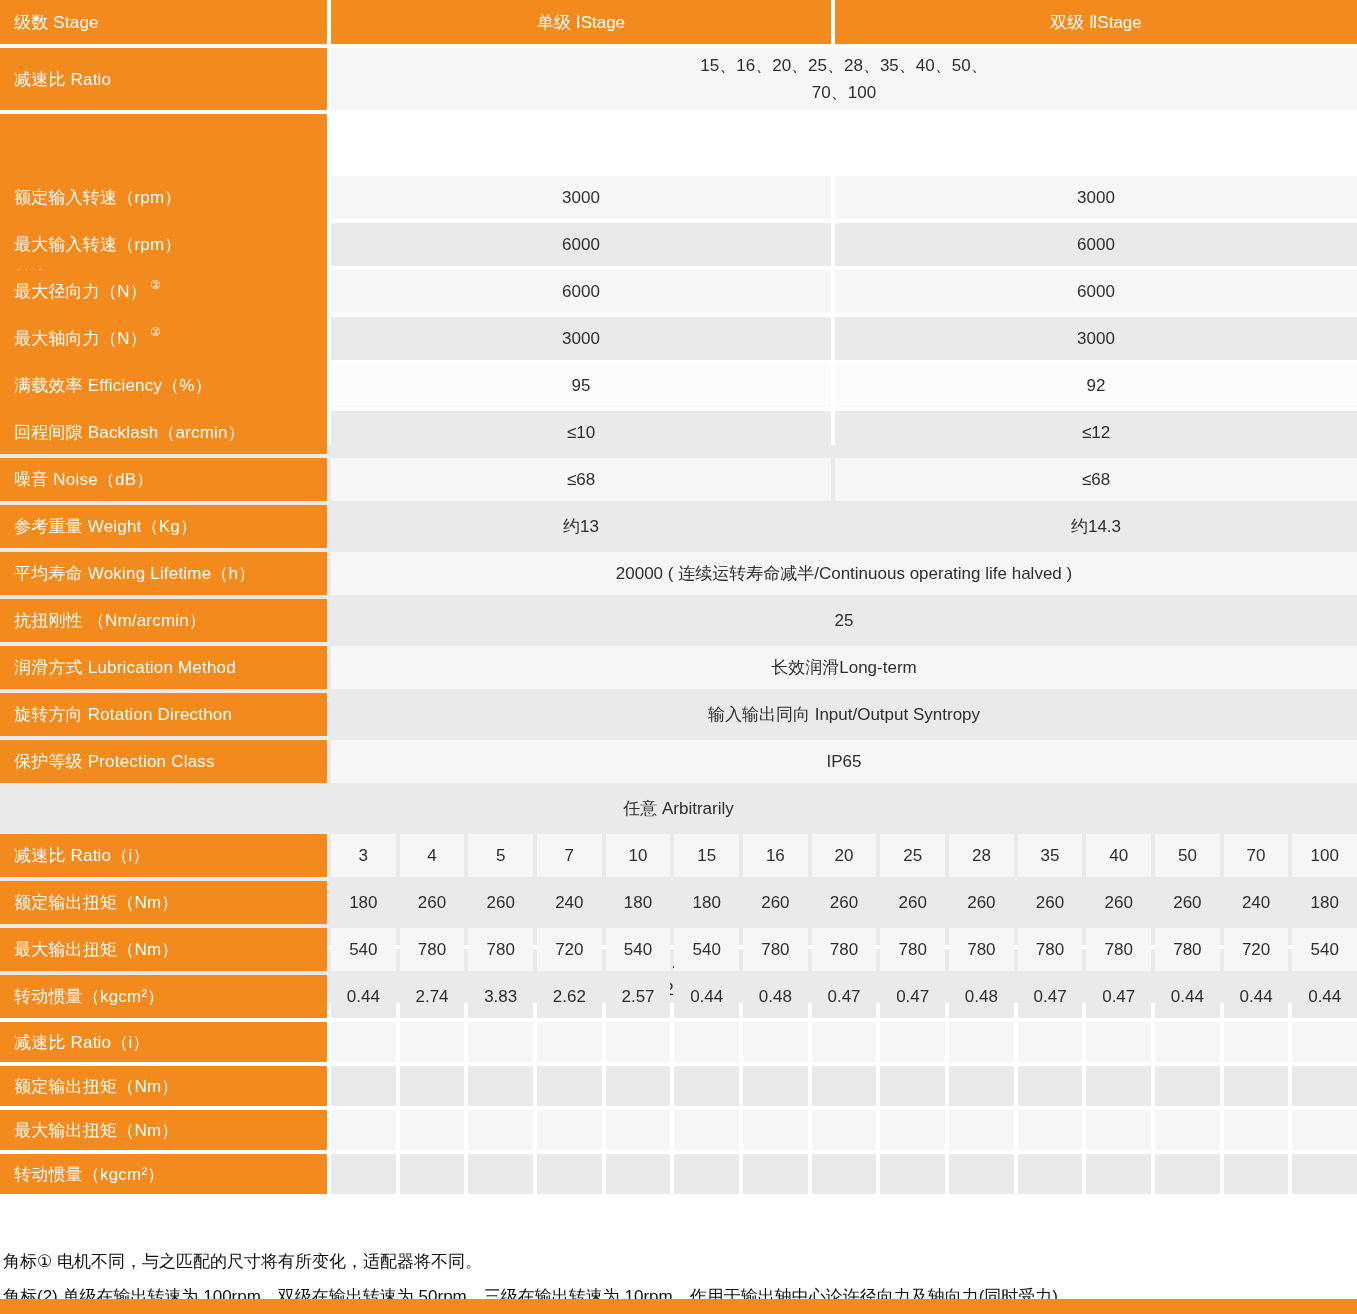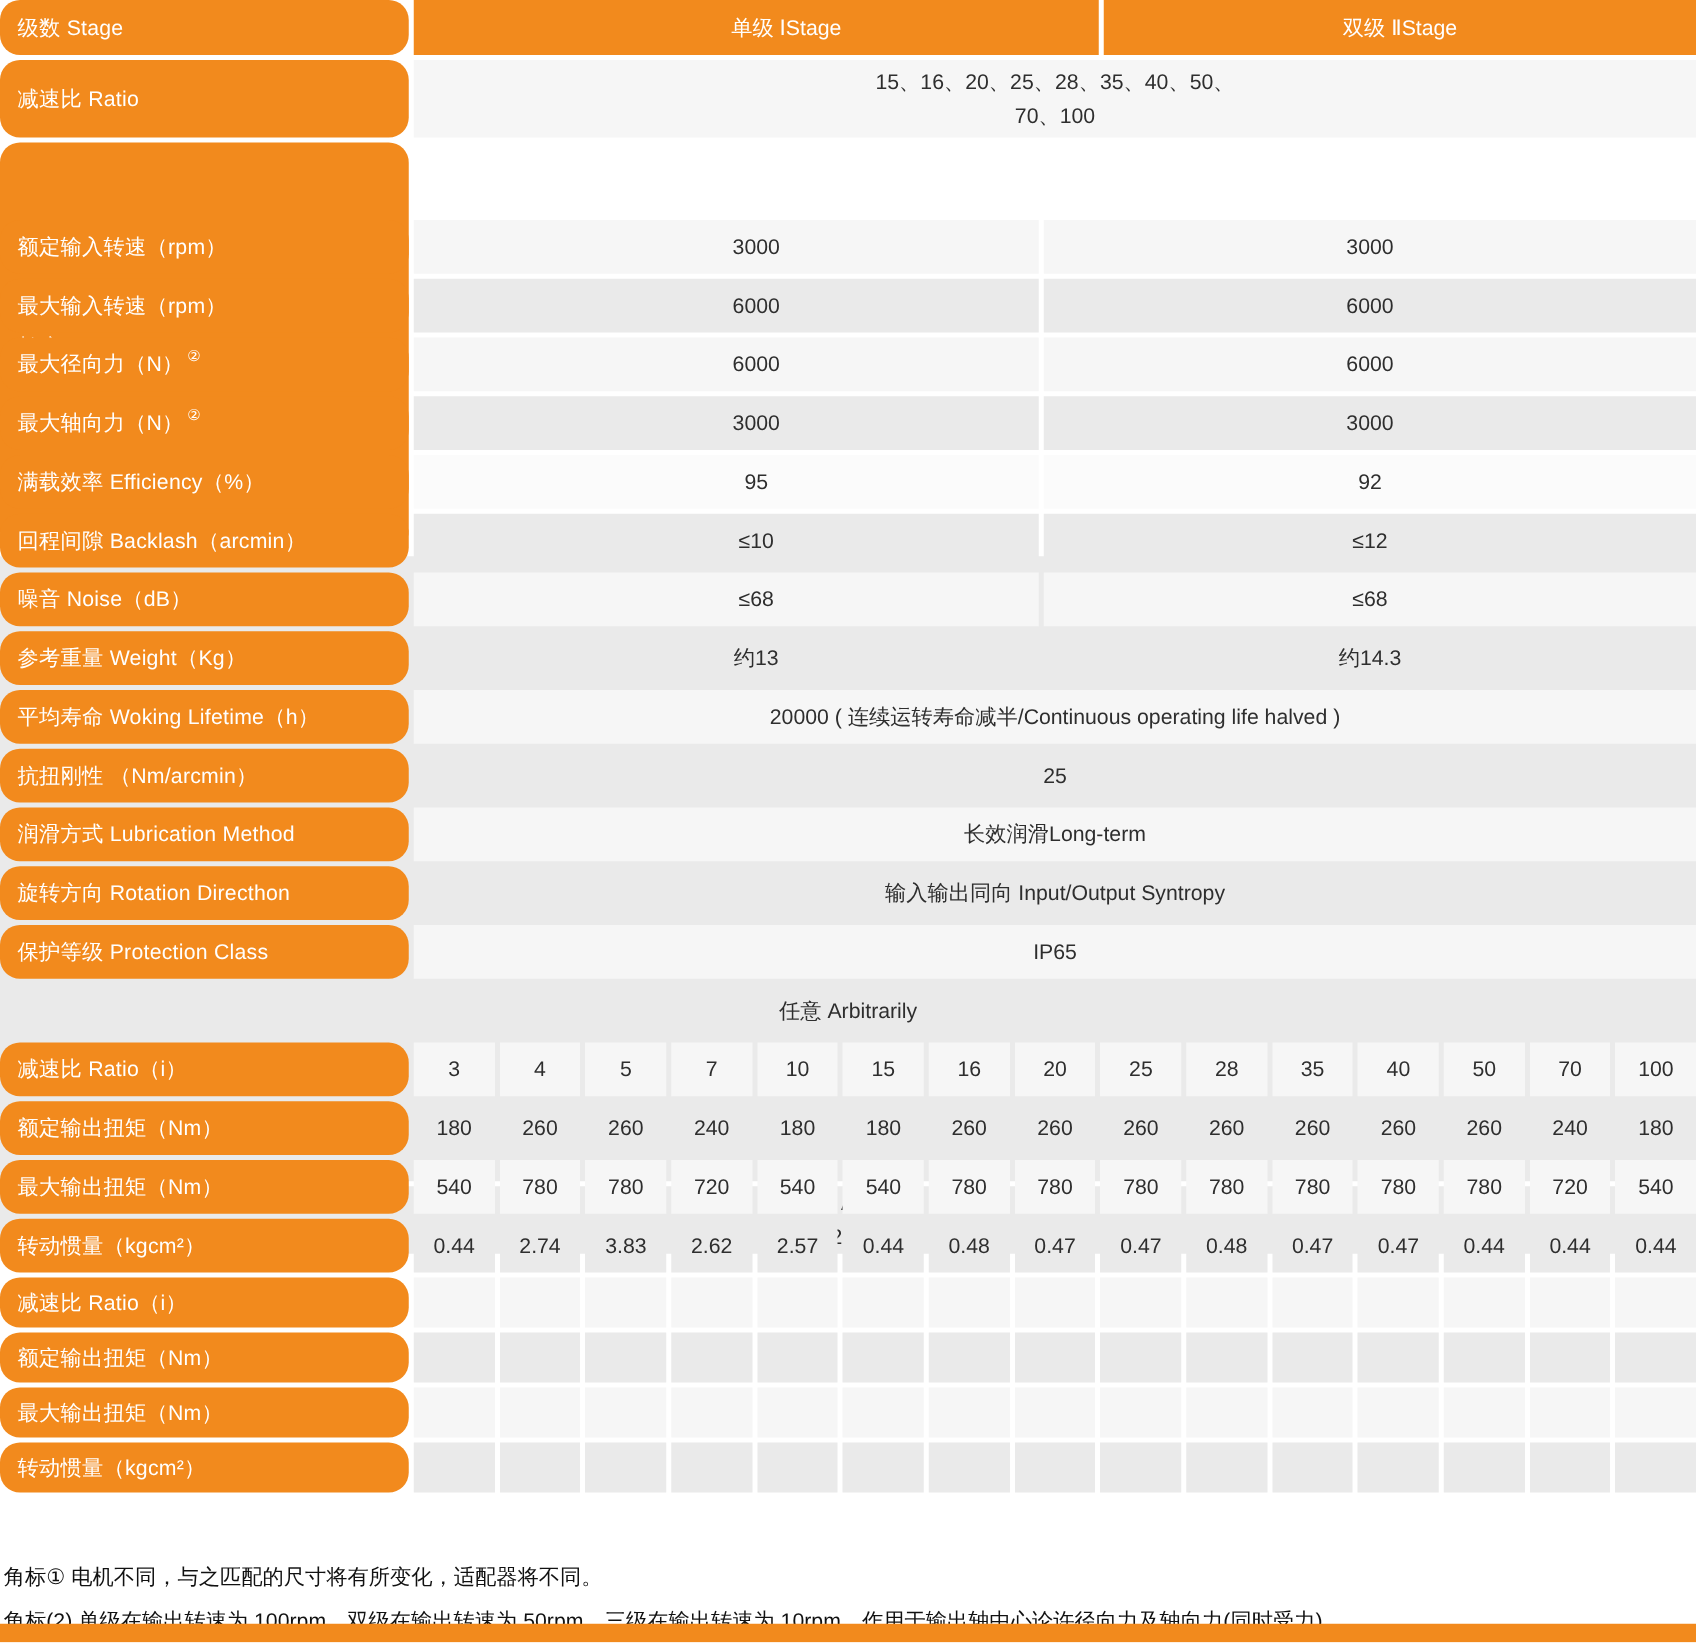--- a/index.html
+++ b/index.html
@@ -10,30 +10,30 @@
   .r-header{height:44px;}
   .h62{height:62px;}
   .h58{height:58px;flex-direction:column;}
   .r-std{height:43px;}
   .r-empty{height:40px;}
 
   .label-cell{
     width:327px;flex:0 0 327px;box-sizing:border-box;
     background:var(--orange);color:var(--label-text);
     display:flex;align-items:center;padding-left:14px;
-    font-size:17px;letter-spacing:0.2px;white-space:nowrap;border-radius:16px;
+    font-size:17px;letter-spacing:0.2px;white-space:nowrap;
   }
   .label-cell .sup{font-size:12px;position:relative;top:-7px;margin-left:3px;}
 
   .vcell{
     display:flex;flex-direction:column;align-items:center;justify-content:center;
     color:var(--value-text);font-size:17px;line-height:27px;text-align:center;
     box-sizing:border-box;
   }
-  .c1{flex:0 0 500px;padding-left:48px;}
+  .c1{flex:0 0 500px;}
   .c2{flex:1 1 auto;}
   .full{flex:1 1 auto;}
 
   .light{background:var(--row-light);}
   .dark{background:var(--row-dark);}
   .white{background:var(--row-white);}
 
   .header-cell{
     background:var(--orange);color:var(--label-text);
     display:flex;align-items:center;justify-content:center;

